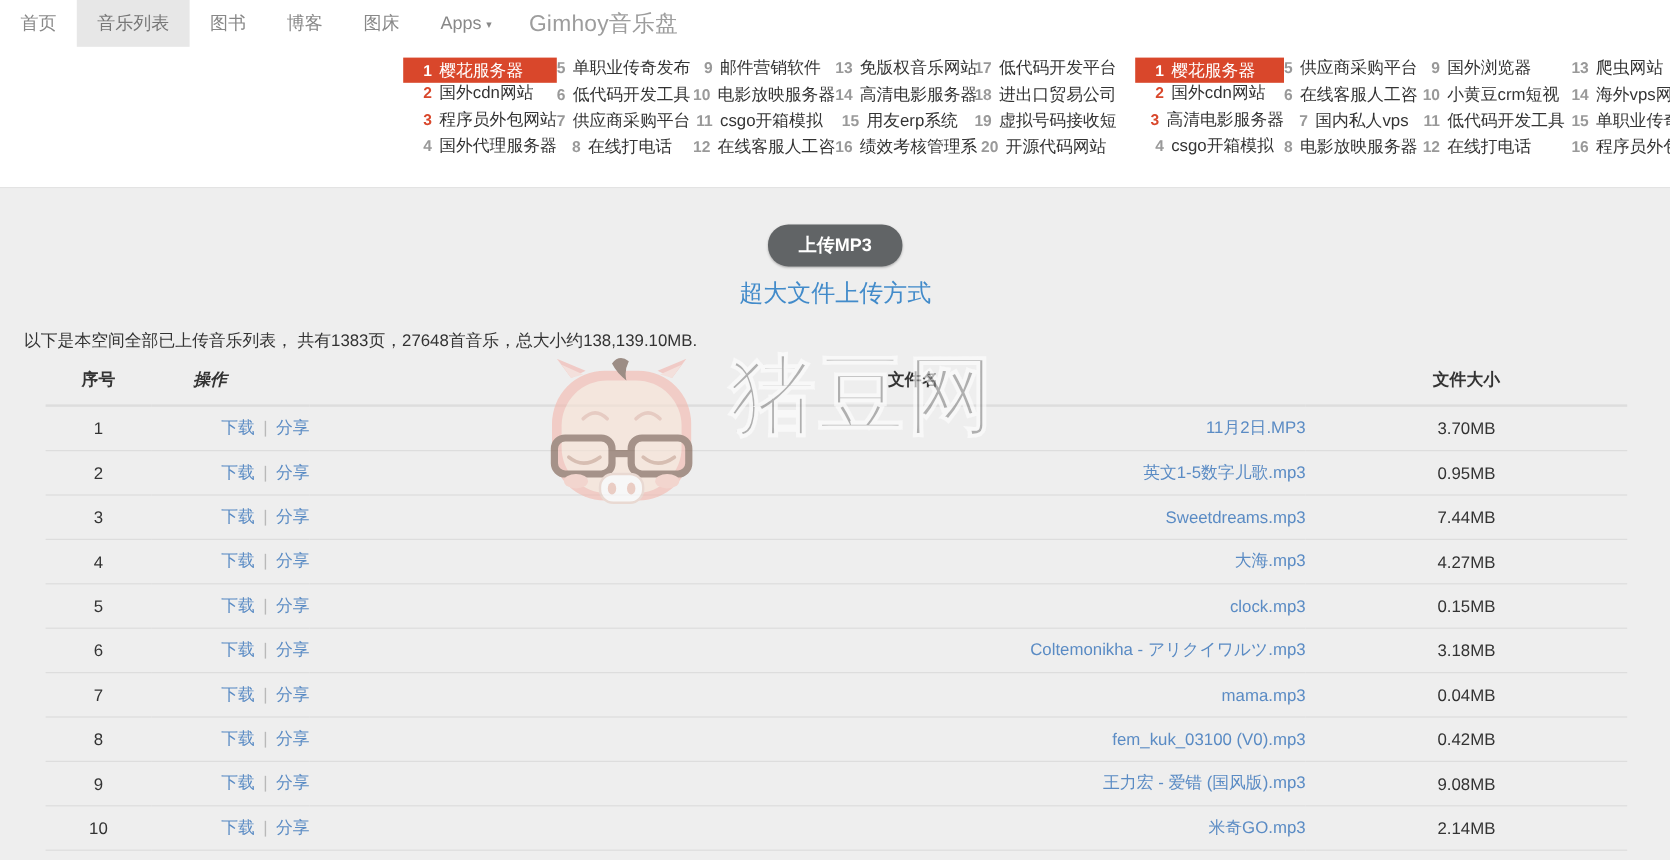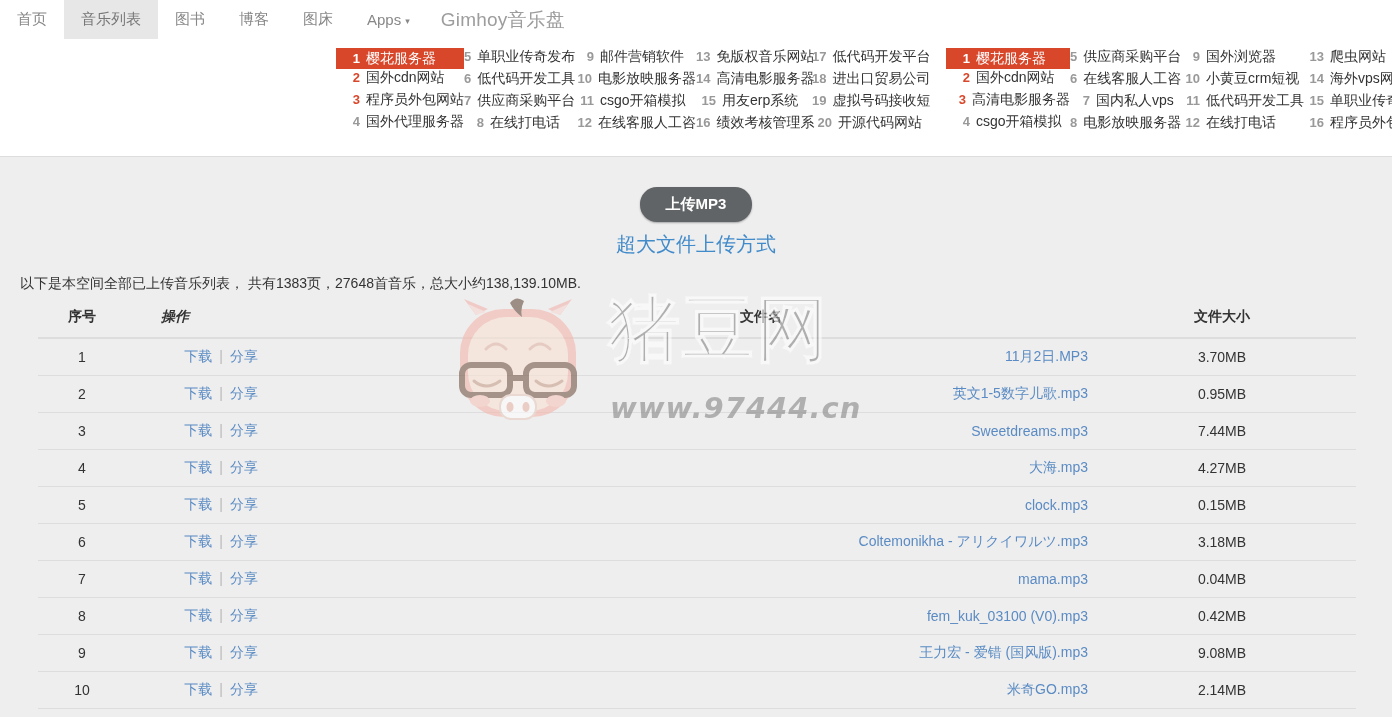--- a/index.html
+++ b/index.html
@@ -504,16 +504,15 @@
       <rect x="70" y="78" width="20" height="6" fill="#7a5b4c"></rect>
       <path d="M36 84 q12 10 26 0" stroke="#c9a18e" stroke-width="3" fill="none" stroke-linecap="round"></path>
       <path d="M98 84 q12 10 26 0" stroke="#c9a18e" stroke-width="3" fill="none" stroke-linecap="round"></path>
       <ellipse cx="42" cy="104" rx="10" ry="6" fill="#f6c6bb"></ellipse>
       <ellipse cx="118" cy="104" rx="10" ry="6" fill="#f6c6bb"></ellipse>
       <rect x="62" y="98" width="36" height="24" rx="11" fill="#fdfdfd" stroke="#e7cdc2" stroke-width="2"></rect>
       <ellipse cx="72" cy="110" rx="3.5" ry="5" fill="#e9b9ab"></ellipse>
       <ellipse cx="88" cy="110" rx="3.5" ry="5" fill="#e9b9ab"></ellipse>
     </svg>
     <div id="wm-text">猪豆网</div>
-    <div id="wm-url">www.97444.cn</div>
   </div>
 
 </div>
 
 </body></html>

